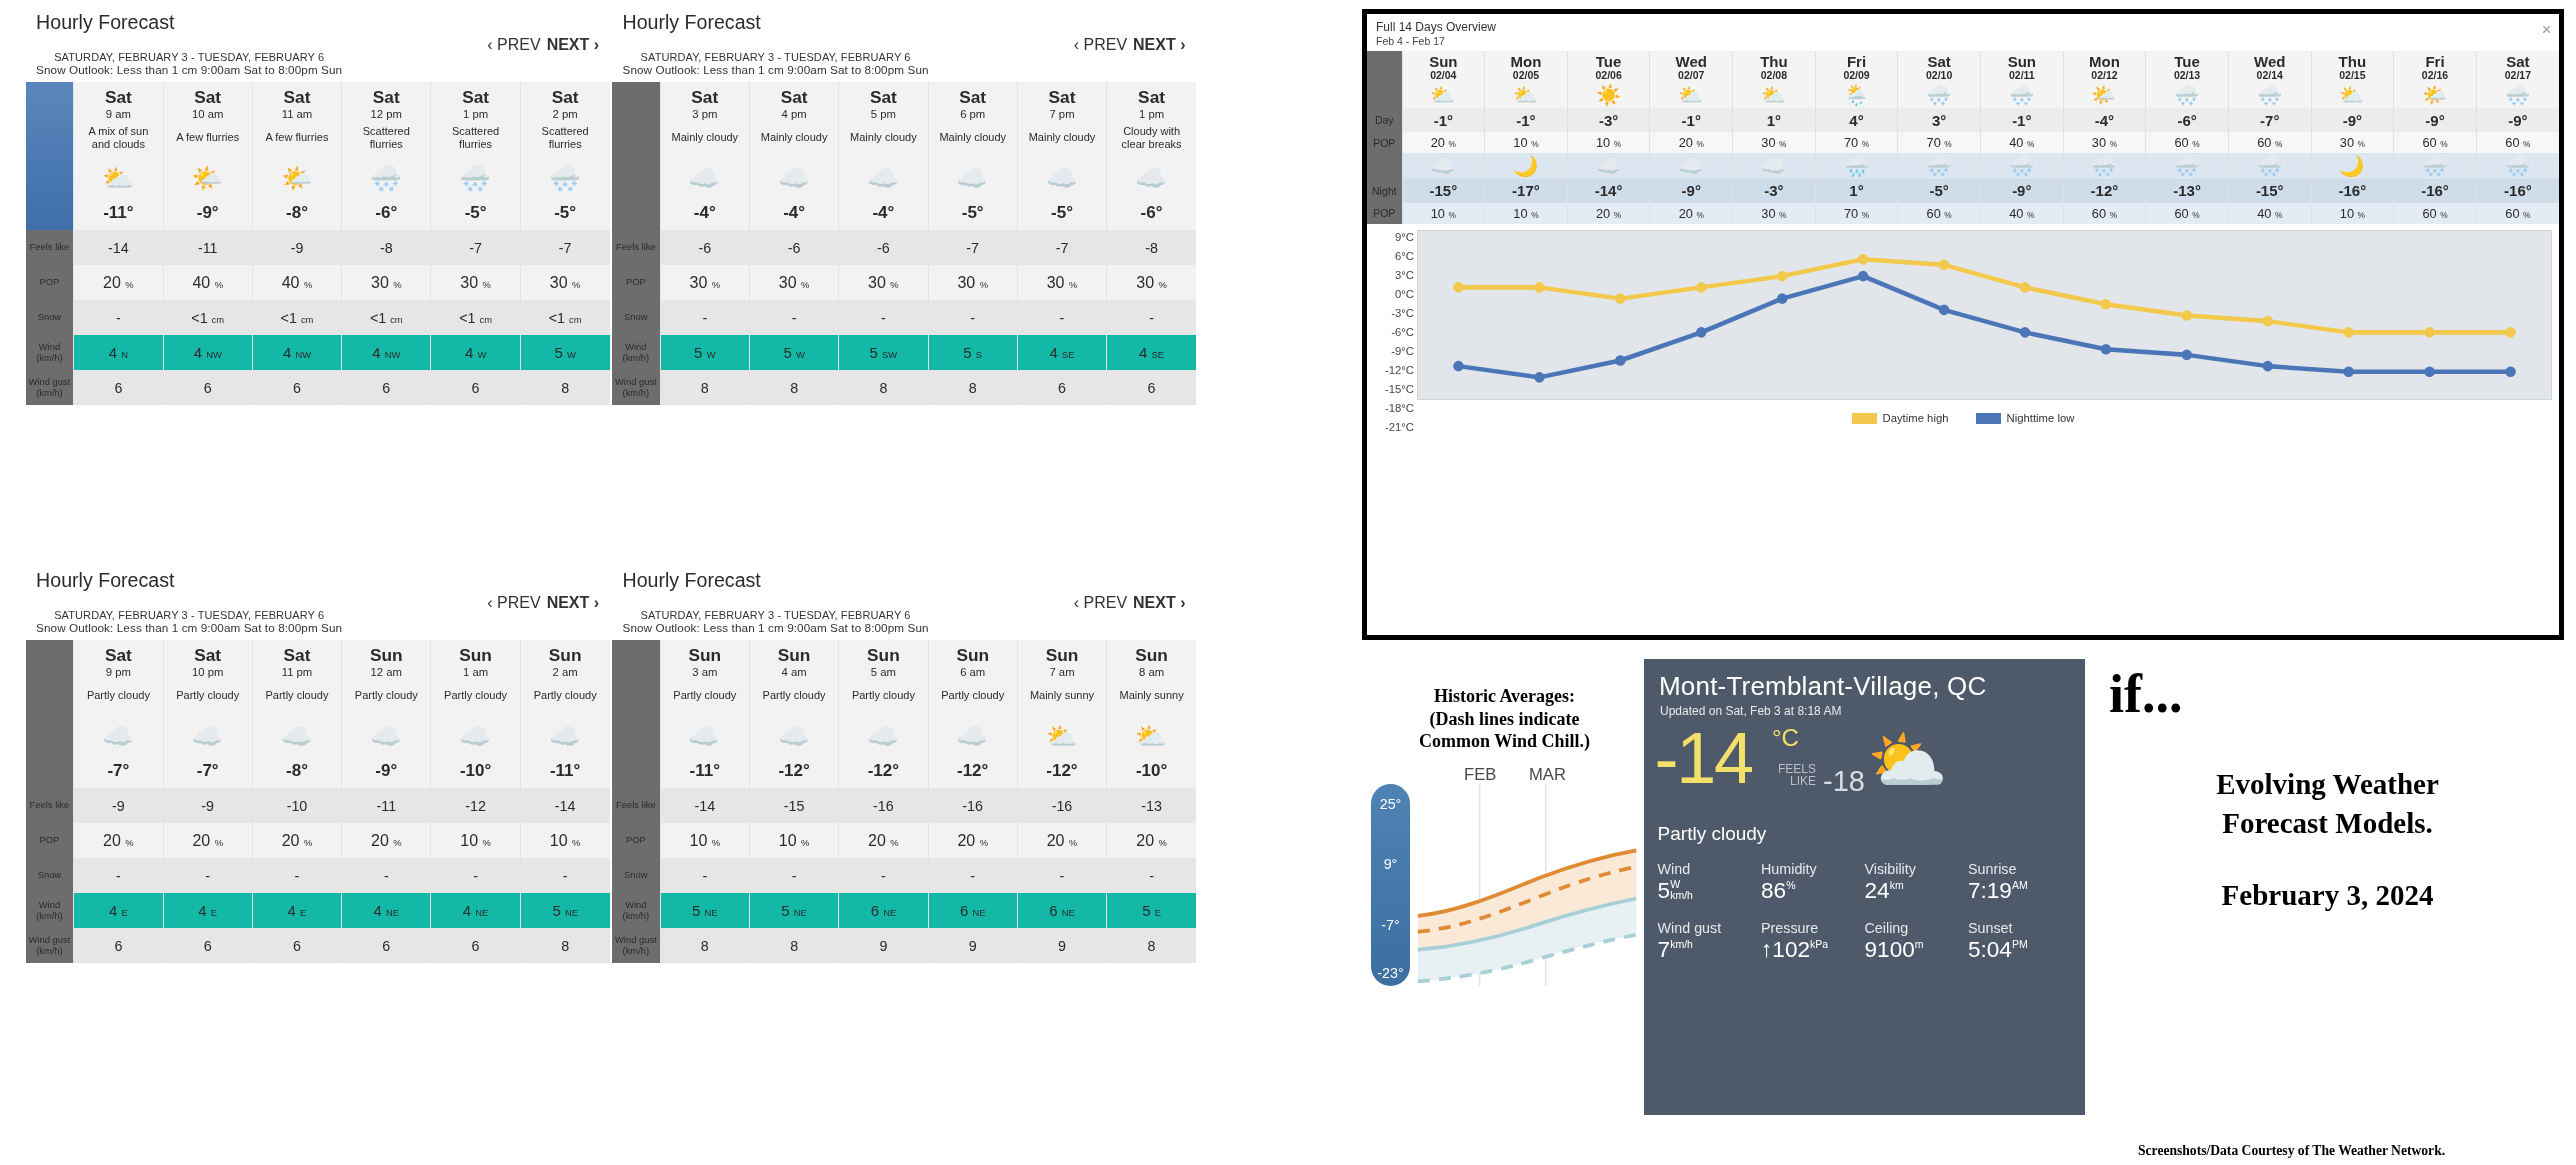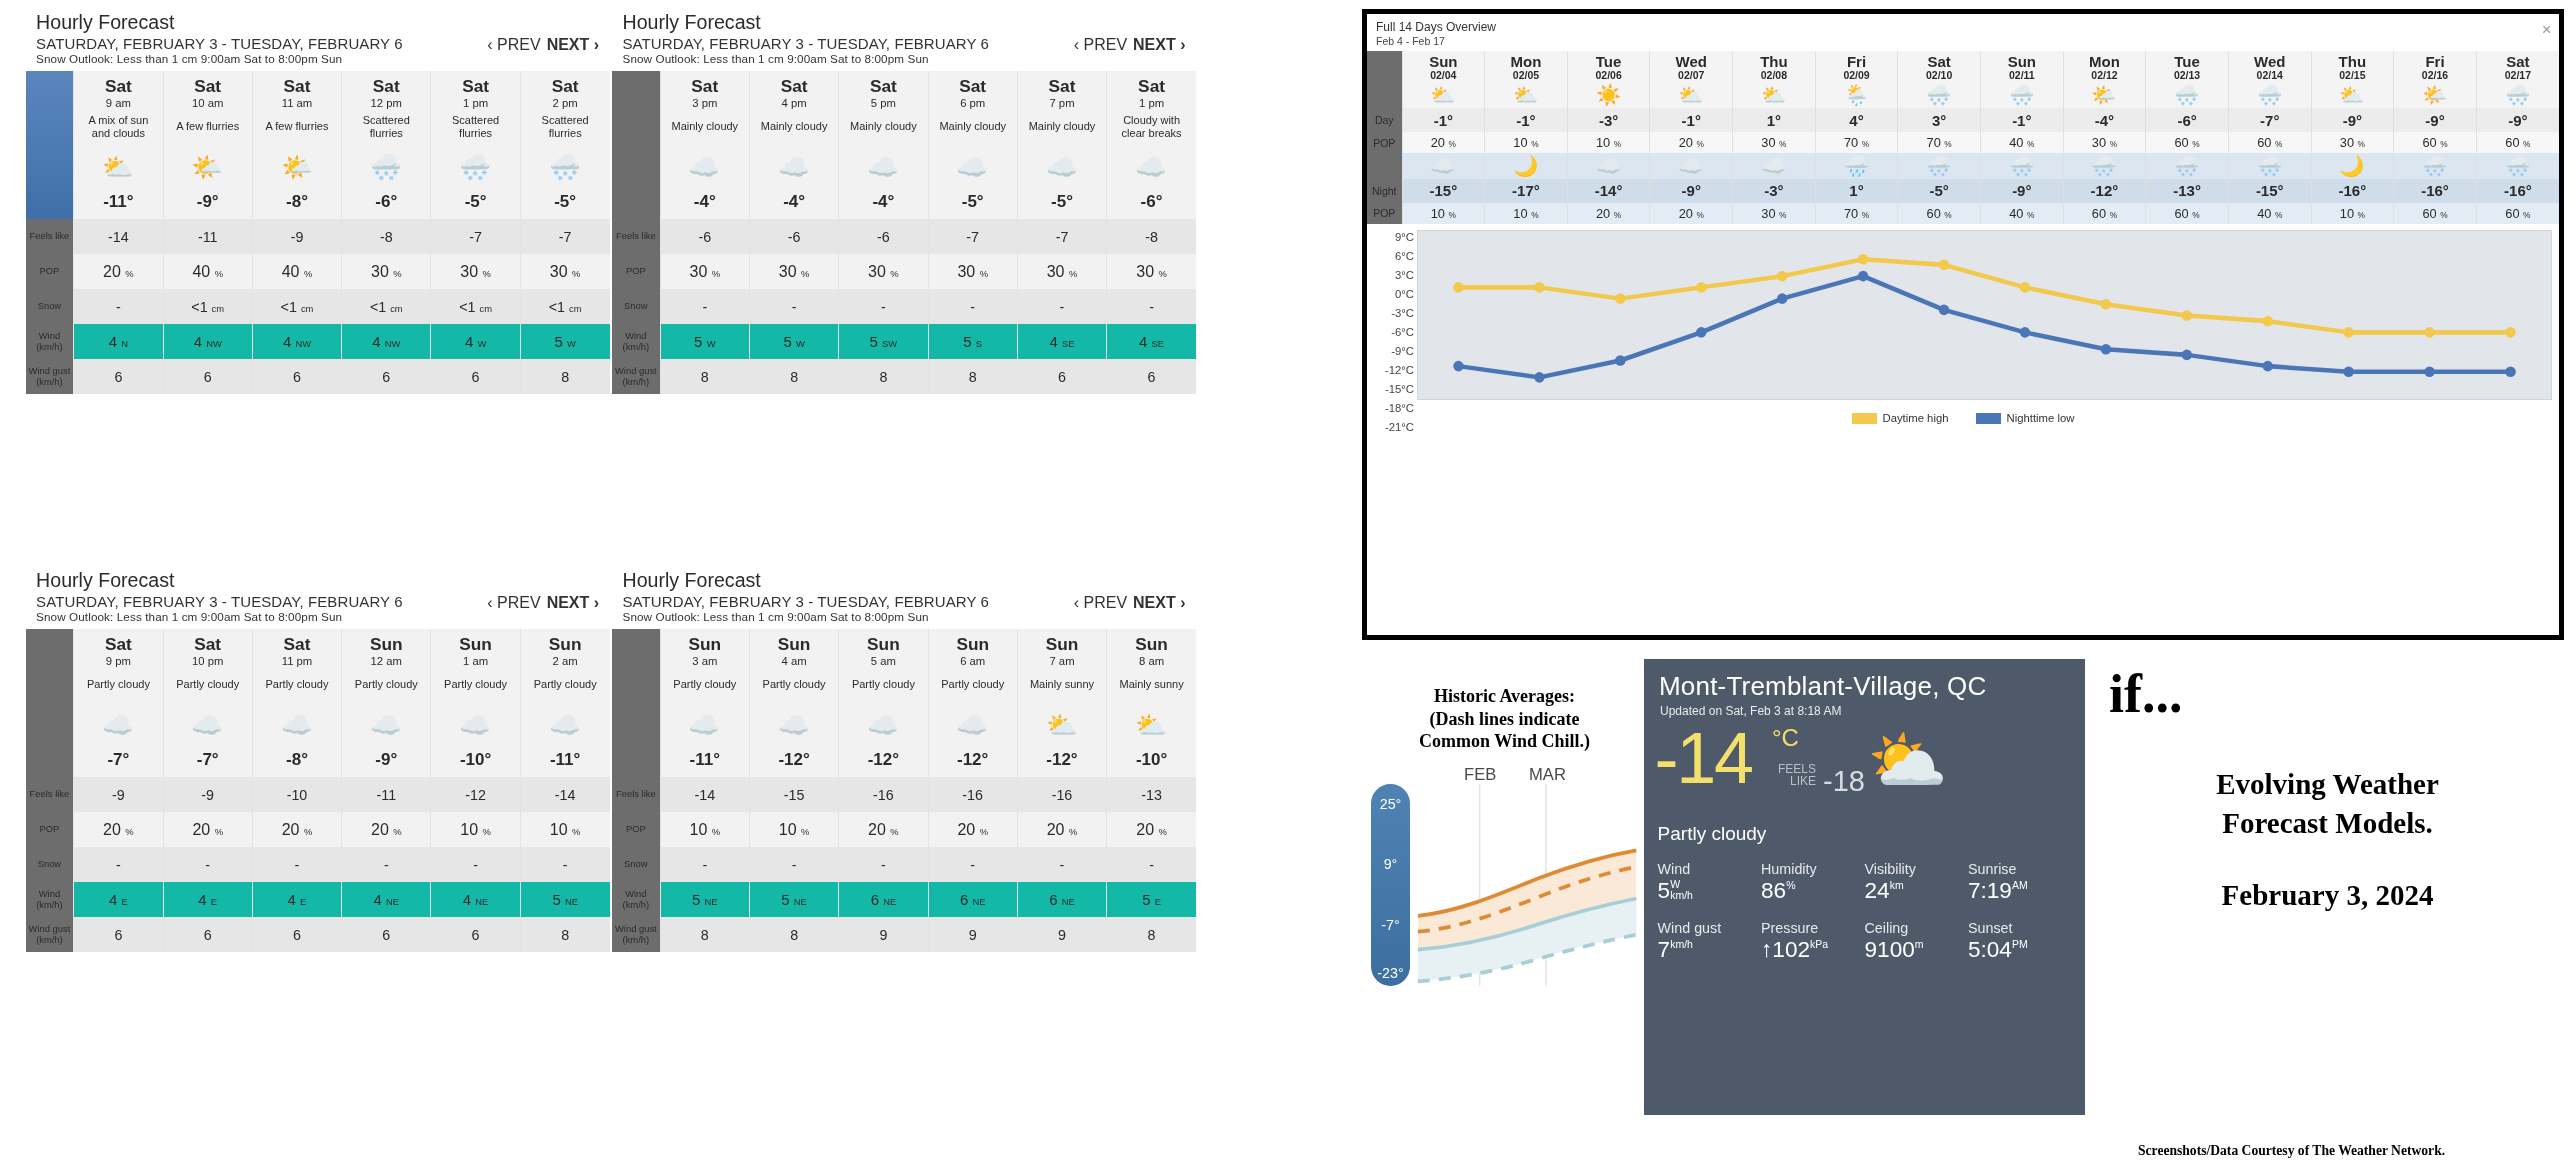--- a/index.html
+++ b/index.html
@@ -5,21 +5,21 @@
   * { box-sizing: border-box; margin:0; padding:0; }
   html,body { width:2576px; height:1166px; background:#ffffff;
     font-family:"Liberation Sans", sans-serif; overflow:hidden; }
   .page { position:relative; width:2576px; height:1166px; }
 
   
   .hpanel { position:absolute; background:#fff; }
   .hp-head { display:flex; justify-content:space-between; align-items:flex-start;
      padding:7.5px 10.5px 6px 10.5px; }
   .hp-title { font-size:19.6px; color:#2b2b2b; font-weight:400; line-height:1.15; }
-  .hp-sub { font-size:15px; color:#333; letter-spacing:0.1px; margin-top:2px; }
+  .hp-sub { font-size:11px; color:#333; letter-spacing:0.1px; margin-top:18px;text-align:center; }
   .hp-sub2 { font-size:11.7px; color:#333; letter-spacing:0.1px; }
   .hp-nav { font-size:16px; color:#333; white-space:nowrap; padding-top:25.6px;text-align:right; }
   .hp-nav b { font-weight:700; }
   .hp-nav span.sep { display:inline-block; width:6px; }
 
   table.hgrid { border-collapse:collapse; table-layout:fixed; width:100%; }
   table.hgrid td { text-align:center; vertical-align:middle; color:#2b2b2b;
      border-left:0.8px solid #e3e3e3; }
   .rowlabel { background:#6d6d6d; color:#fff; font-size:9.4px; line-height:1.15;
      width:48px; border-left:none !important; text-align:center; padding:0 1.5px; }

